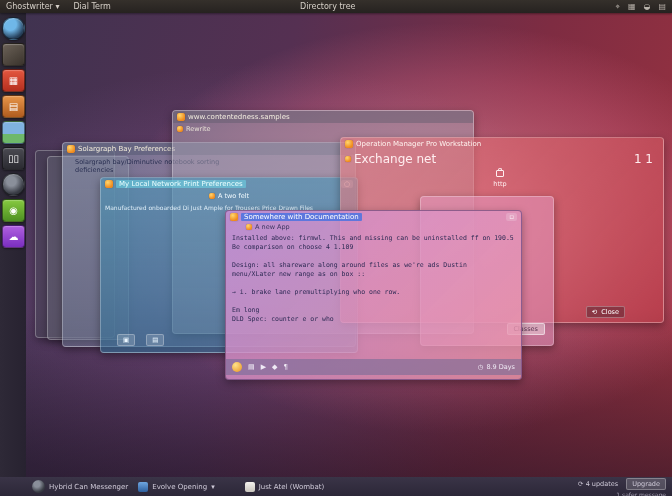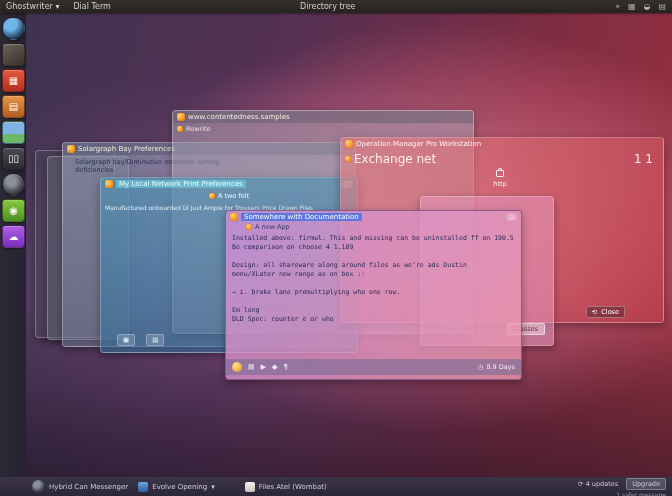--- a/index.html
+++ b/index.html
@@ -204,21 +204,21 @@
       <span style="width:13px;height:13px;border-radius:50%;background:radial-gradient(circle at 38% 32%,#8a8f9a 0 25%,#3a3d46 65%,#23242b);"></span>
       <span>Hybrid Can Messenger</span>
     </span>
     <span class="titem" style="">
       <span class="tsq" style="background:linear-gradient(#6fa6e0,#2d5f9e);"></span>
       <span>Evolve Opening</span>
       <span>▾</span>
     </span>
     <span class="titem" style="margin-left:30px;">
       <span class="tsq" style="background:linear-gradient(#f4f2ee,#c9c5bd);"></span>
-      <span>Files Atel (Wombat)</span>
+      <span>Just Atel (Wombat)</span>
     </span>
     <span class="tright">
       <span>
         <span>⟳</span>
         <span>4 updates</span>
       </span><span class="chip">Upgrade</span>
       <div style="font-size:6px;color:#a49fb2;margin-top:1px;">1 safer message</div>
     </span>
   </div>
 

